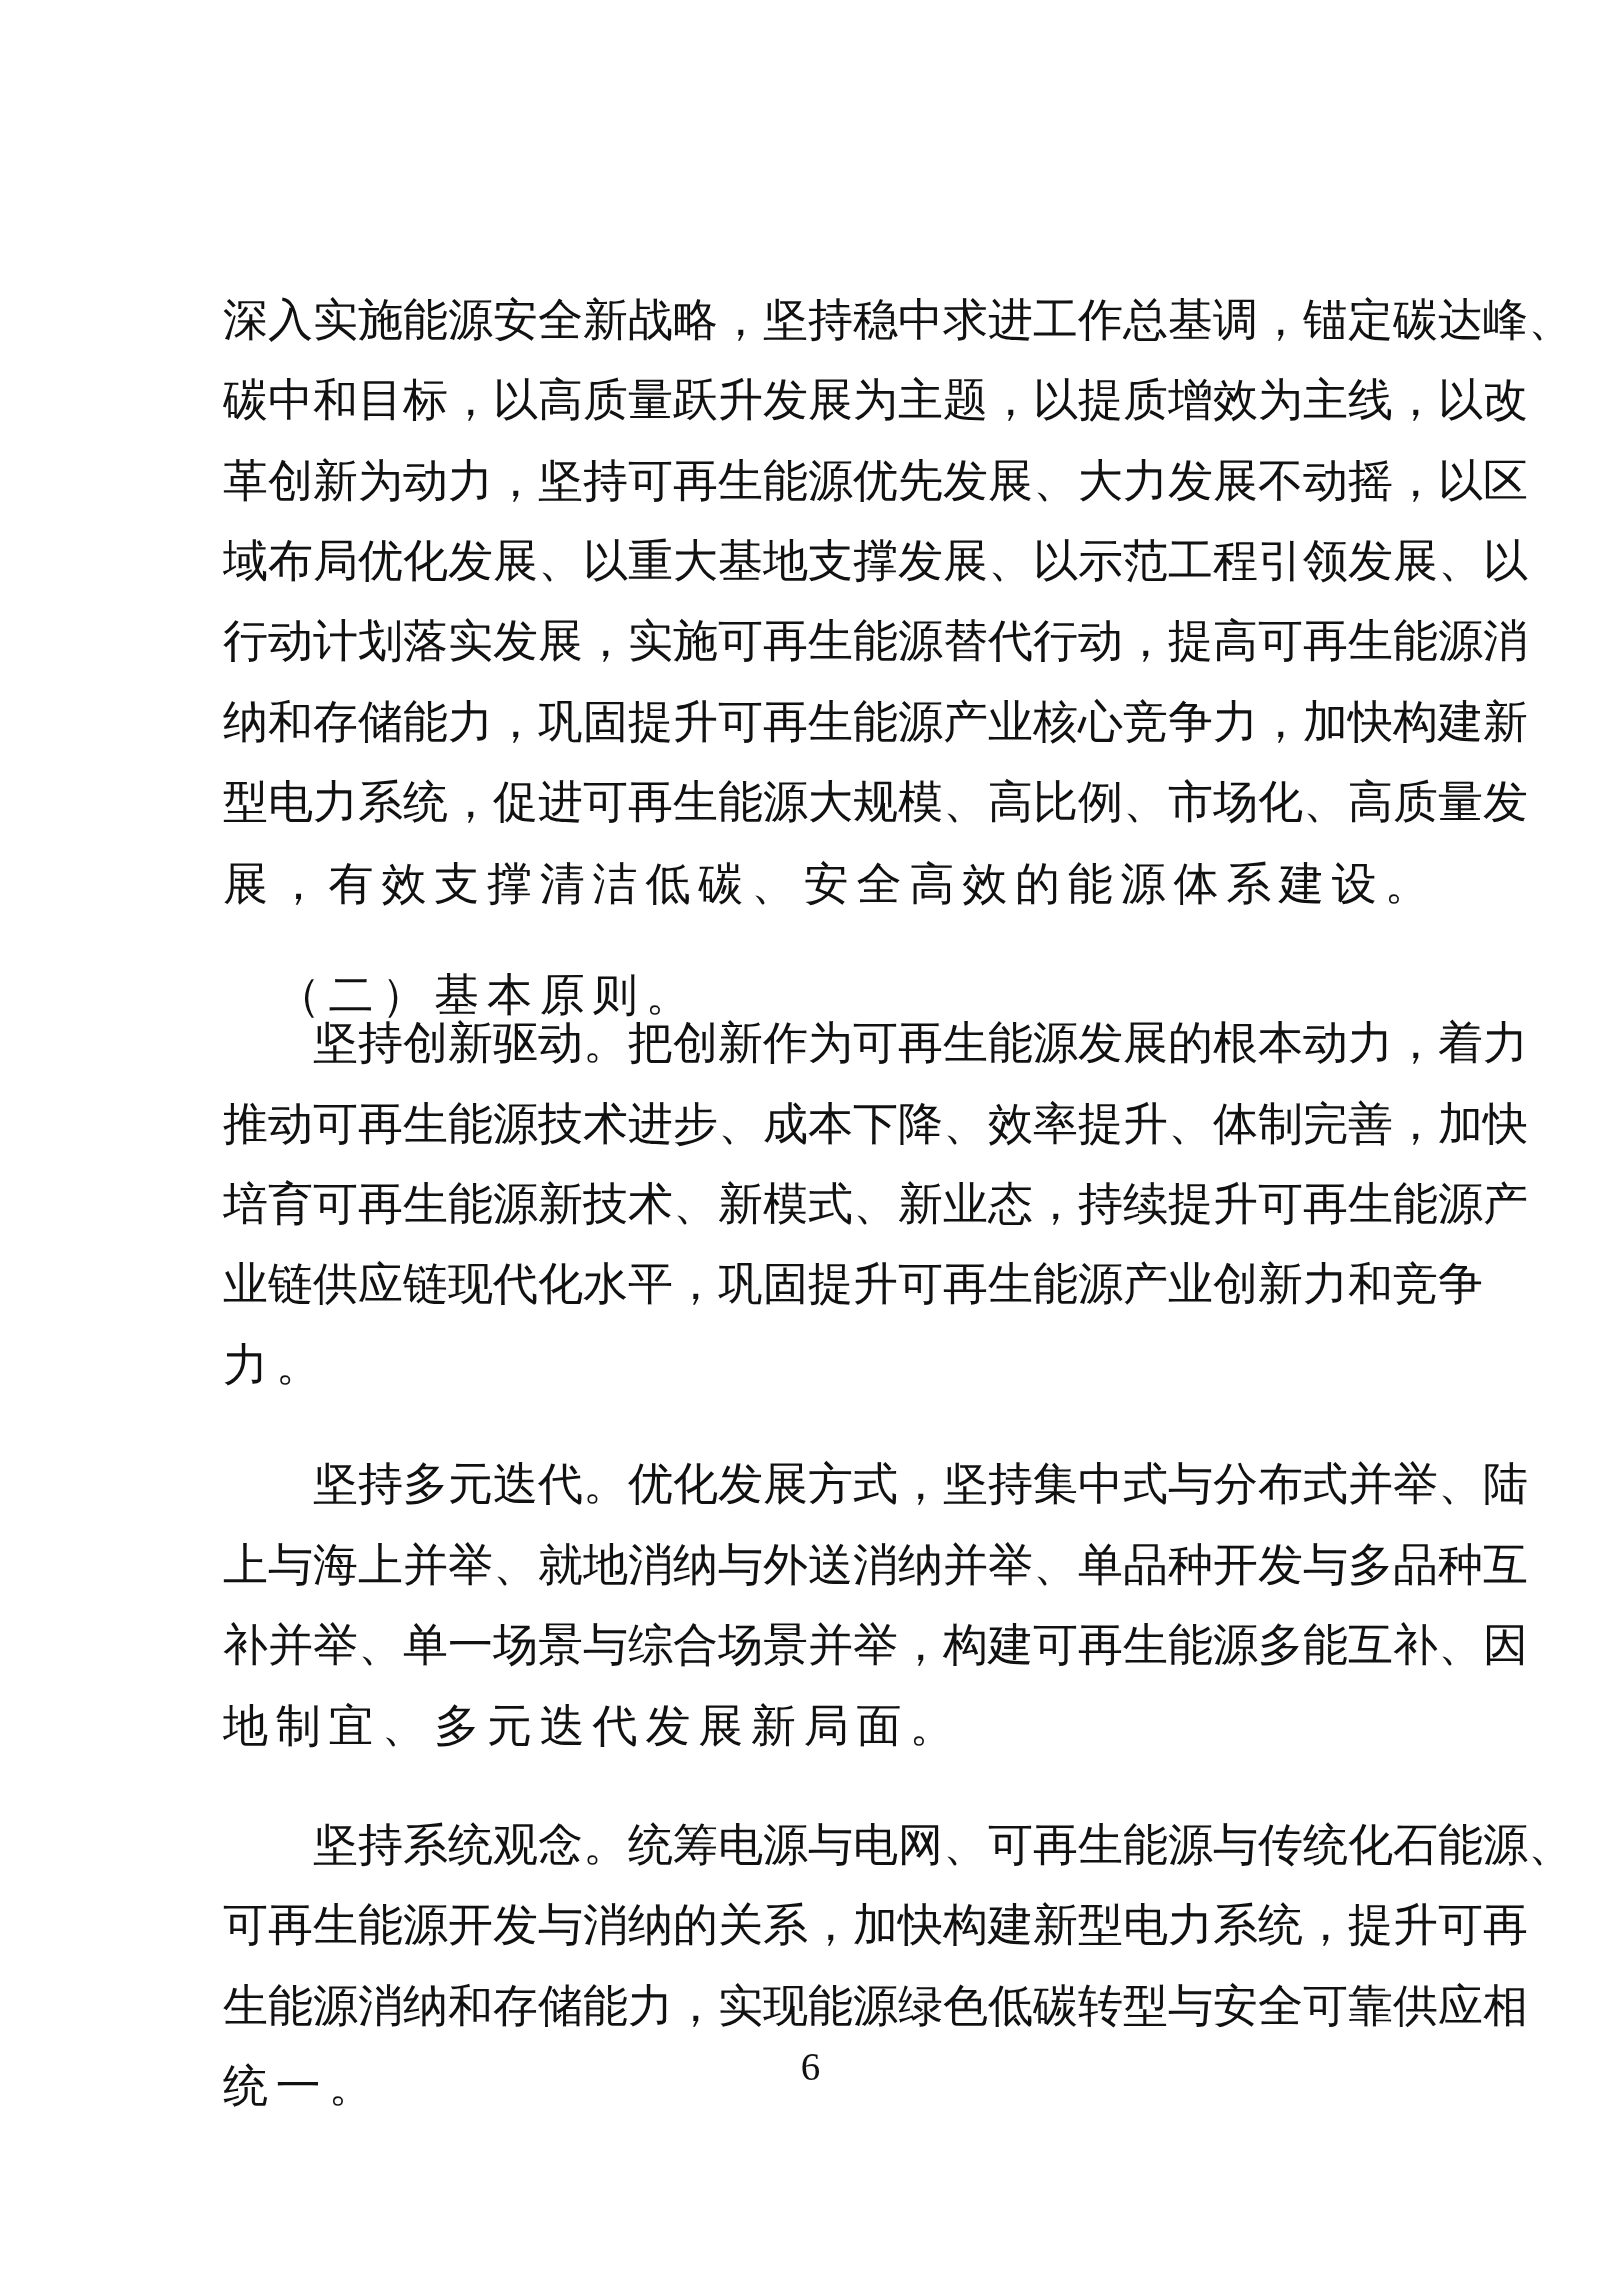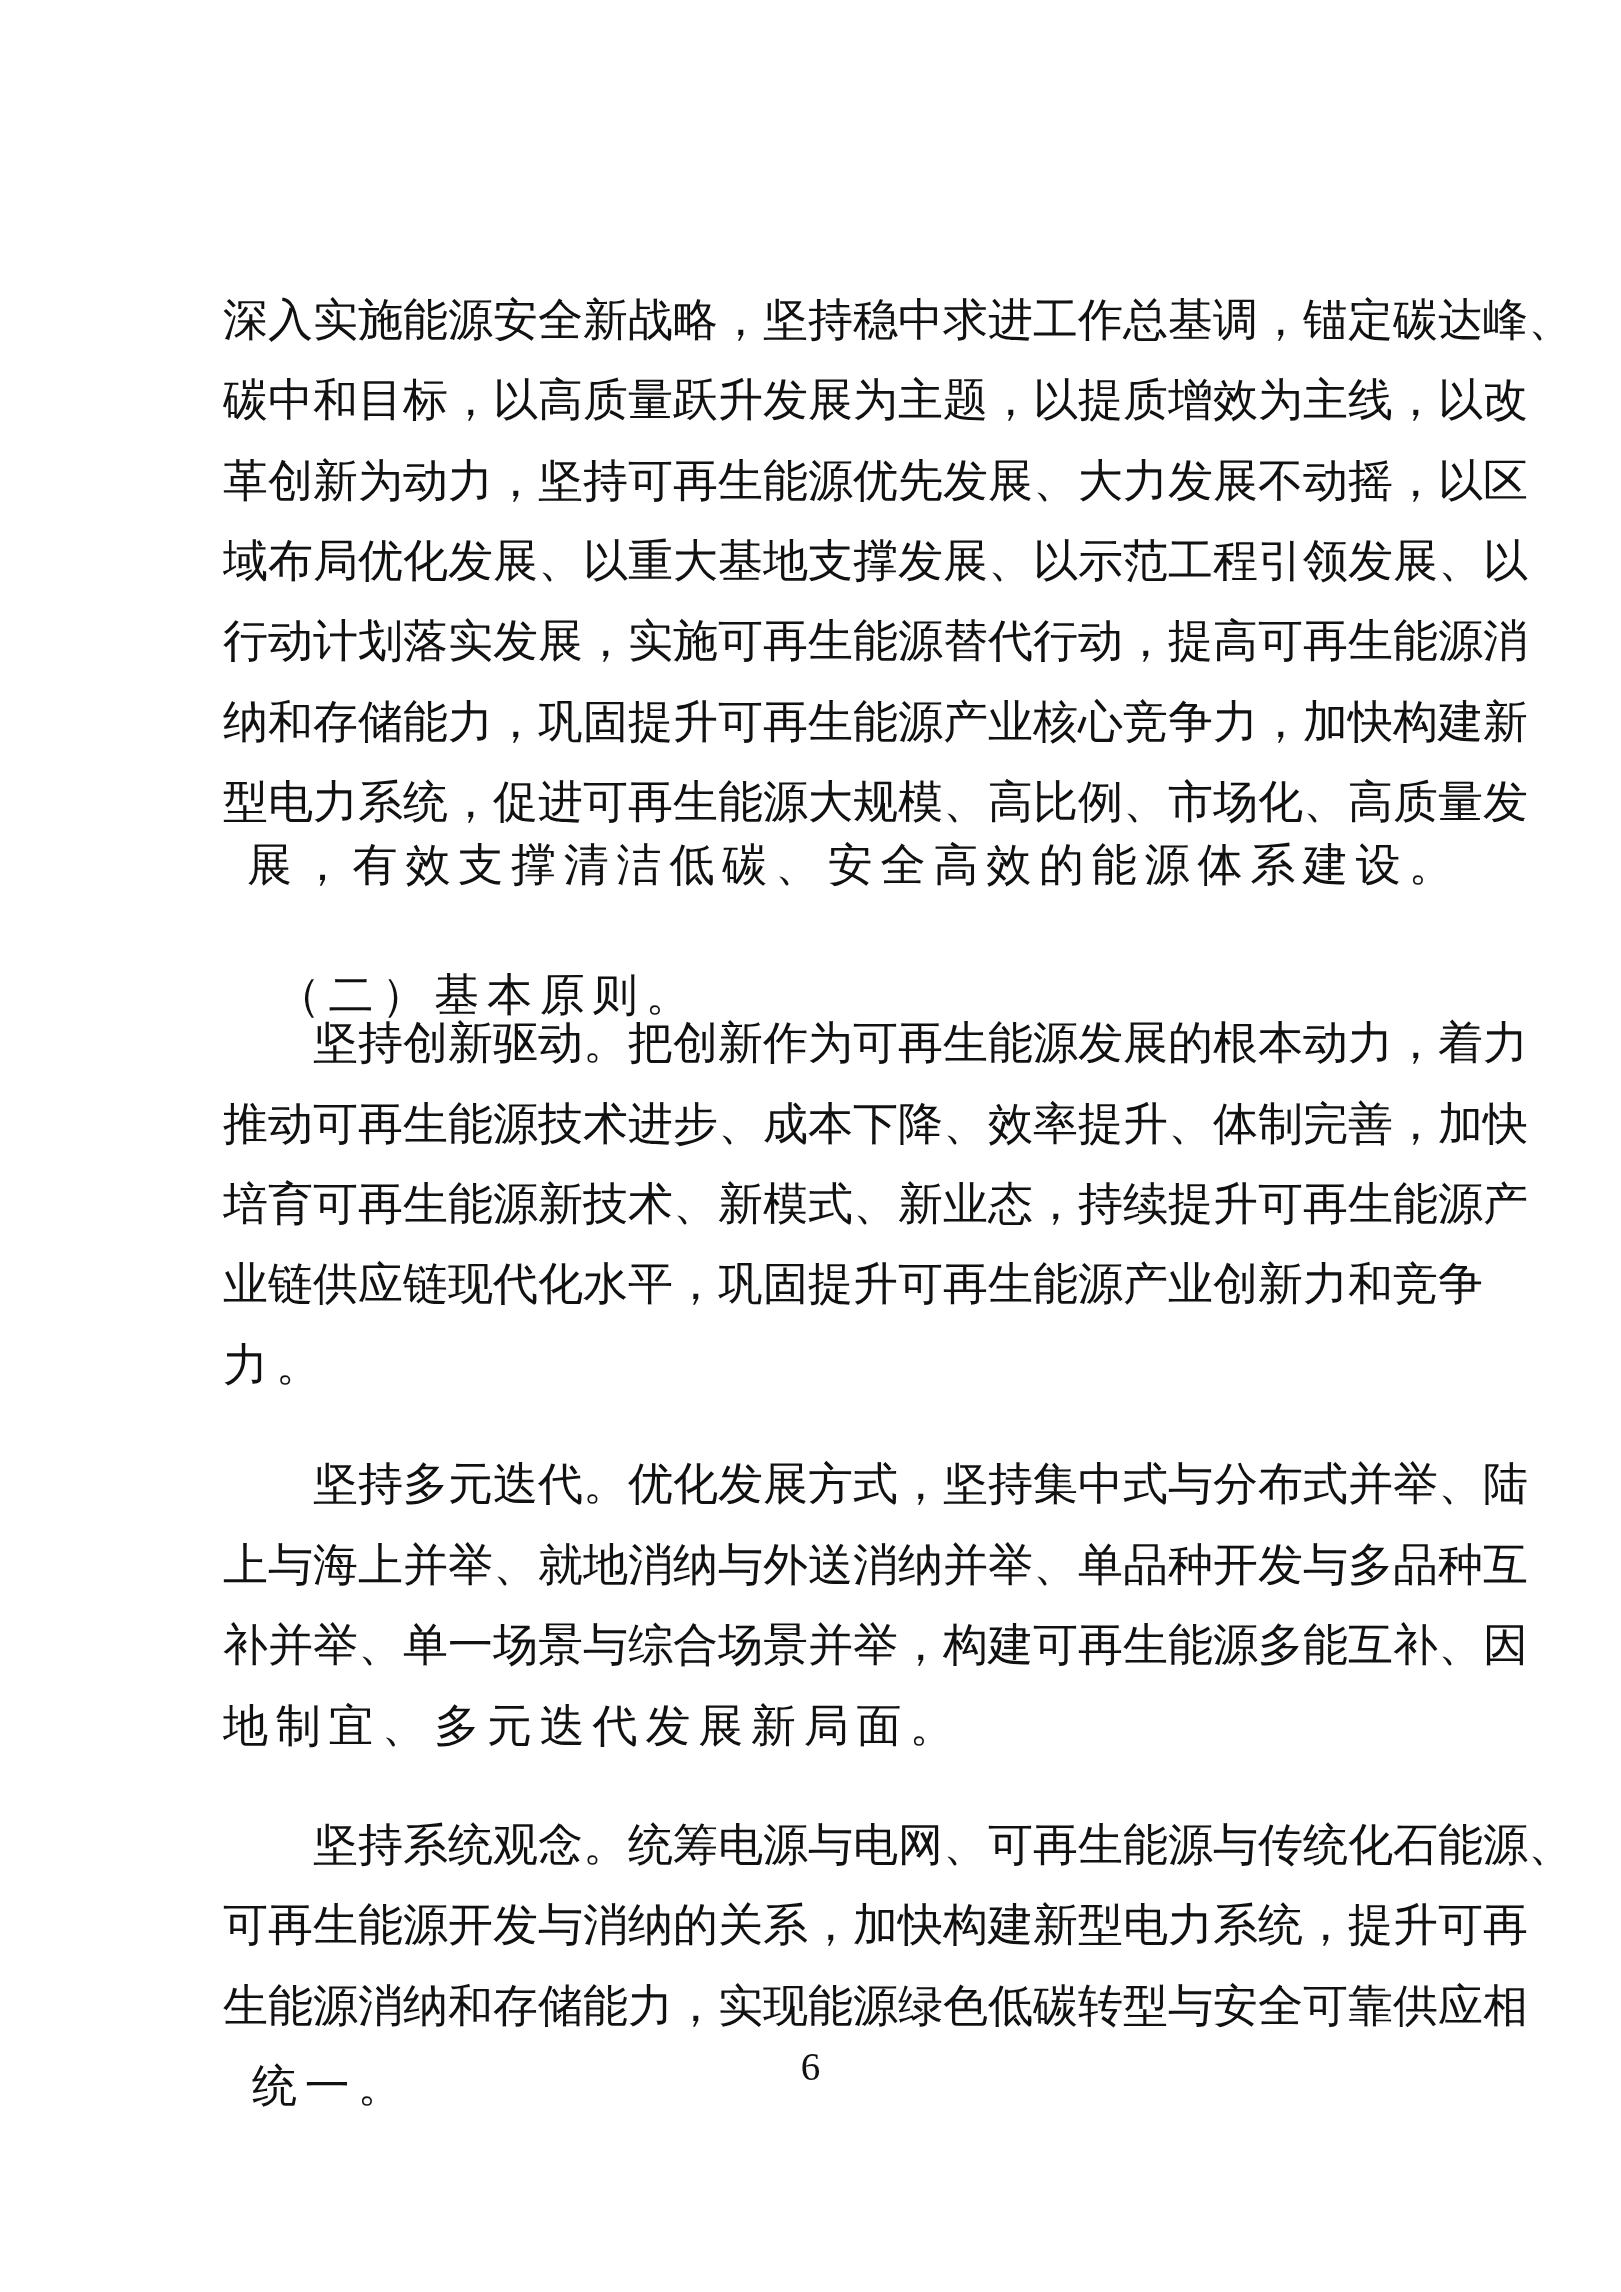--- a/index.html
+++ b/index.html
@@ -227,21 +227,21 @@
       <span>、</span>
       <span>市</span>
       <span>场</span>
       <span>化</span>
       <span>、</span>
       <span>高</span>
       <span>质</span>
       <span>量</span>
       <span>发</span>
     </div>
-    <div class="line last" style="top: 545px; margin-left: 24px;">展，有效支撑清洁低碳、安全高效的能源体系建设。</div>
+    <div class="line last" style="top: 564px;">展，有效支撑清洁低碳、安全高效的能源体系建设。</div>
     <div class="line last" style="top: 675px;">　（二）基本原则。</div>
     <div class="line" style="top: 723px;">
       <span>　</span>
       <span>　</span>
       <span>坚</span>
       <span>持</span>
       <span>创</span>
       <span>新</span>
       <span>驱</span>
       <span>动</span>
@@ -541,16 +541,16 @@
       <span>型</span>
       <span>与</span>
       <span>安</span>
       <span>全</span>
       <span>可</span>
       <span>靠</span>
       <span>供</span>
       <span>应</span>
       <span>相</span>
     </div>
-    <div class="line last" style="top: 1766px; margin-left: 29px;">统一。</div>
+    <div class="line last" style="top: 1766px;">统一。</div>
   </div>
 <div class="pagenum">6</div>
 
 
 </body></html>

